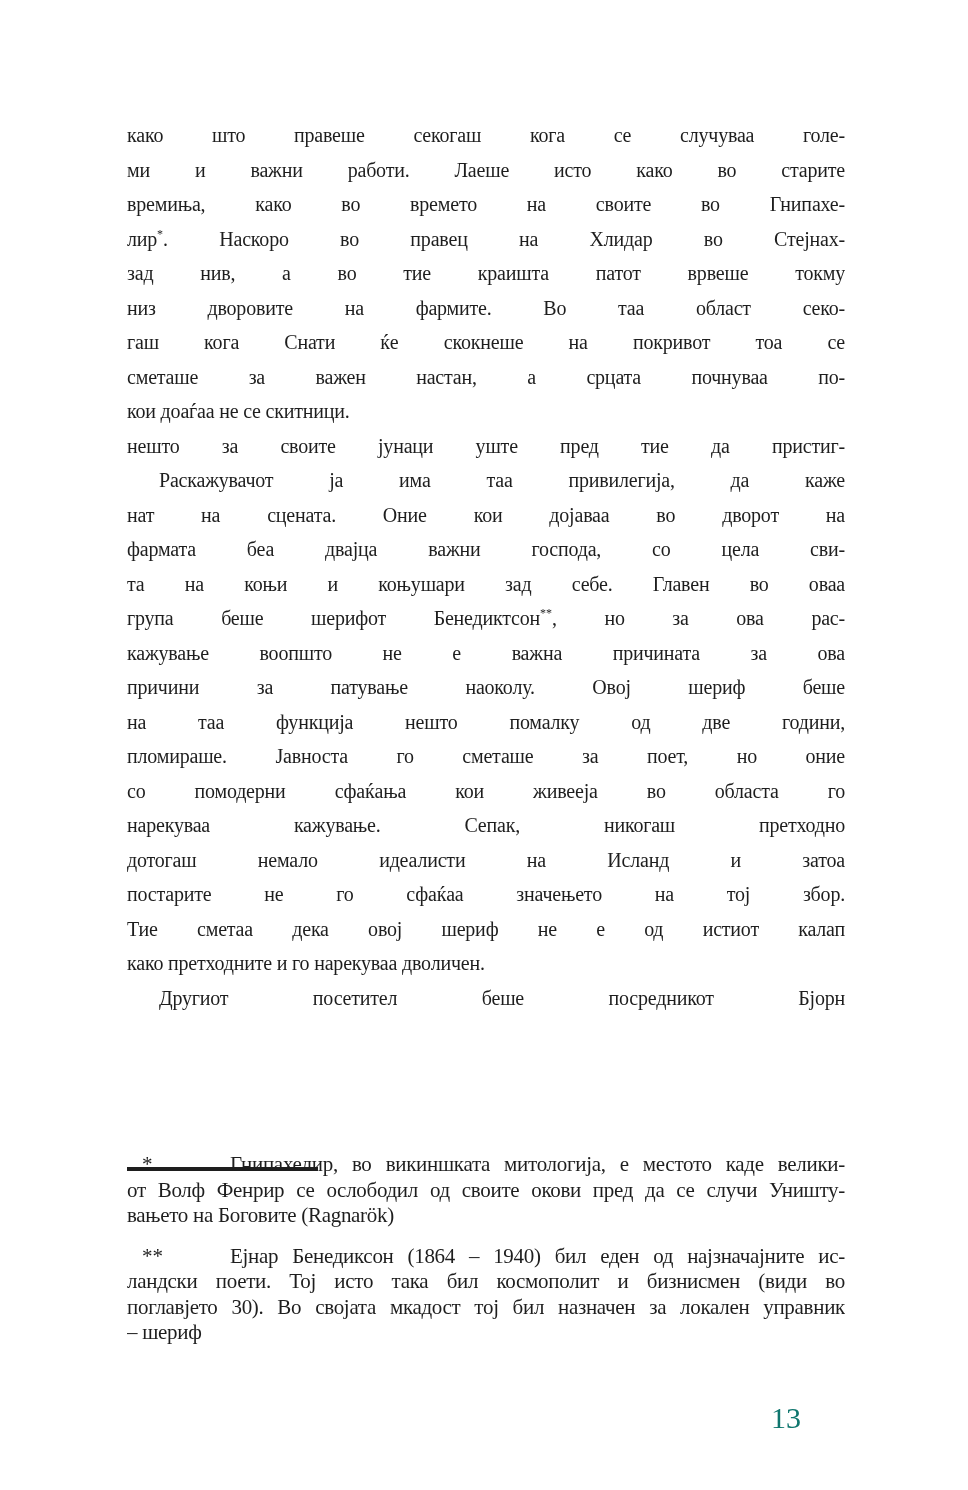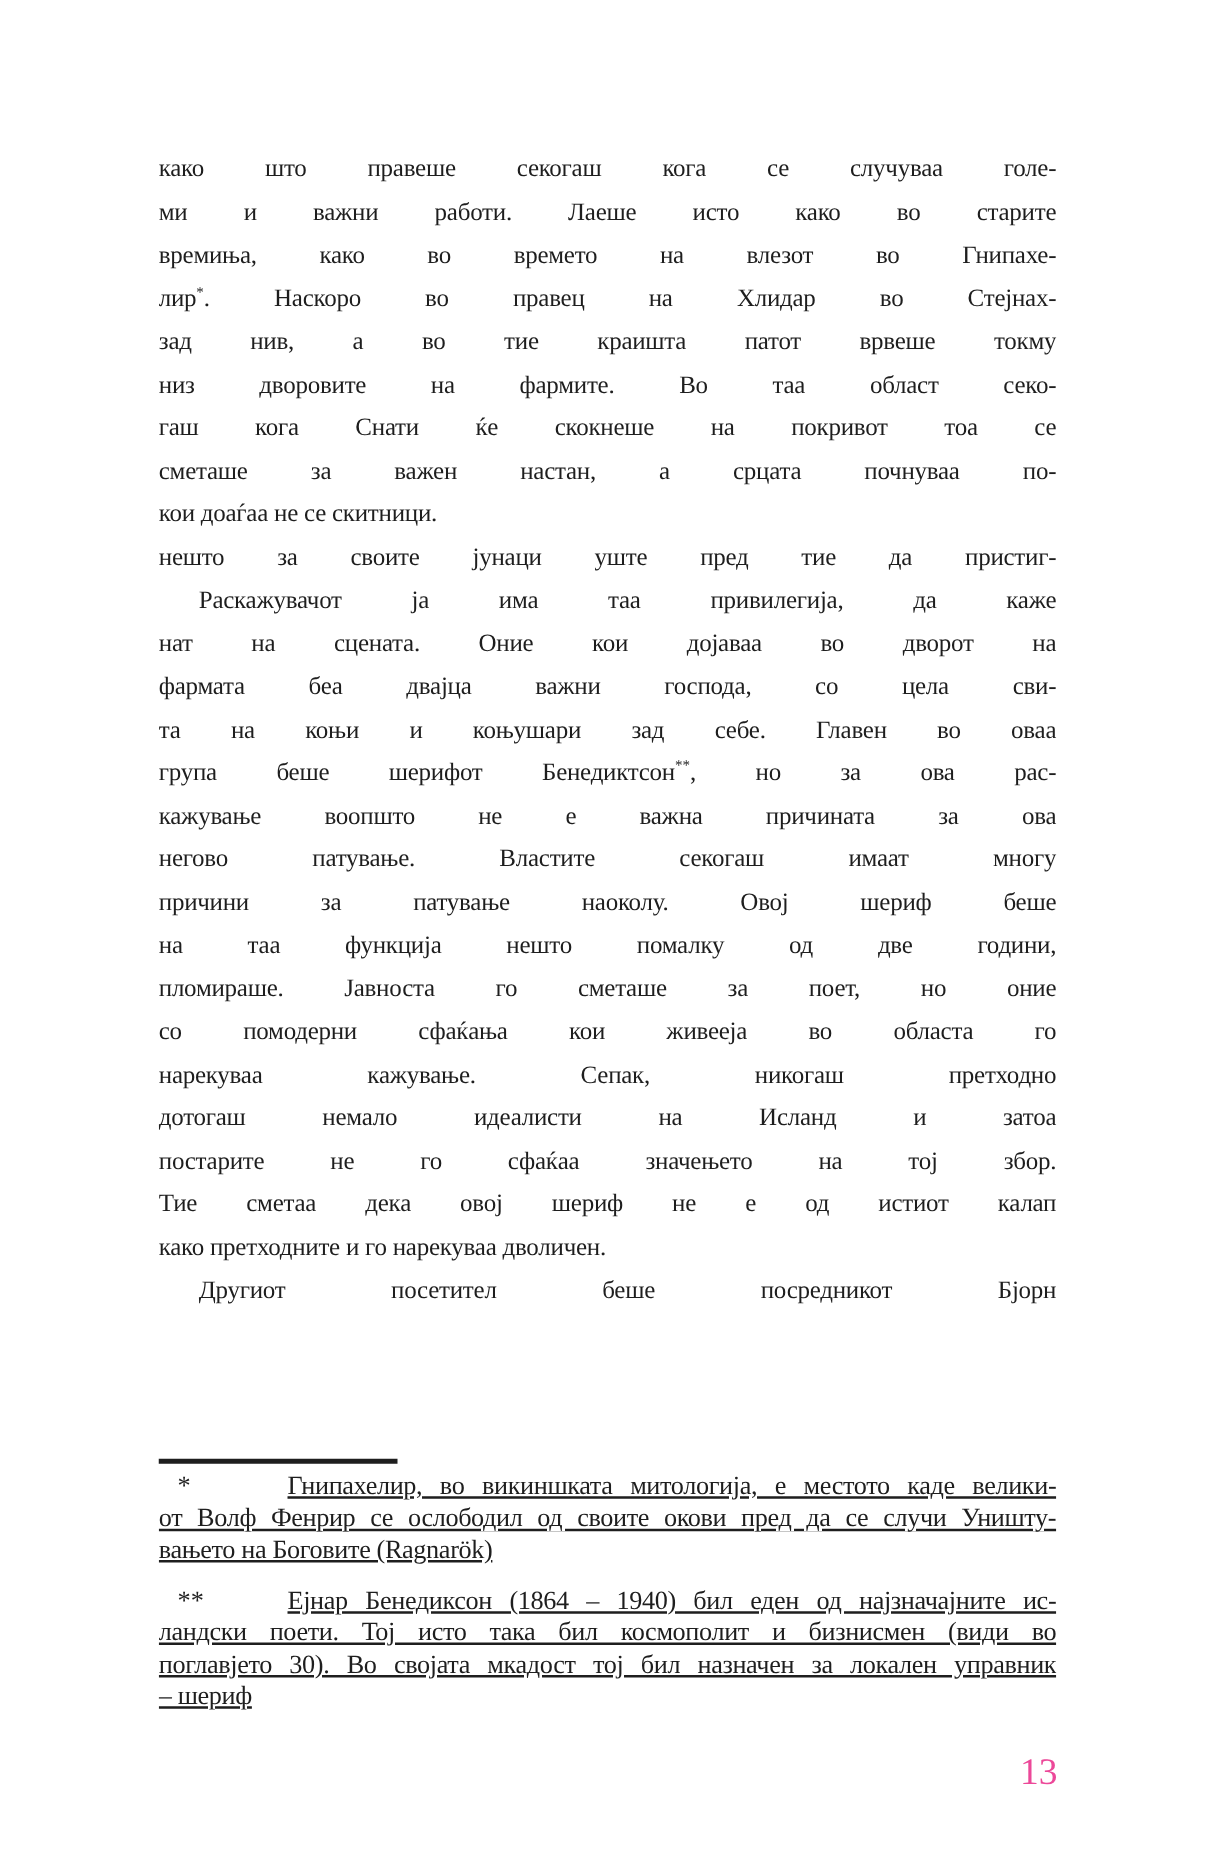--- a/index.html
+++ b/index.html
@@ -48,23 +48,22 @@
     position: absolute;
     left: 127px;
     top: 1167px;
     width: 191px;
     height: 4px;
     background: #1e1e1e;
   }
   .footnotes {
     position: absolute;
     left: 127px;
-    top: 1176px;
+    top: 1152px;
     width: 718px;
-    text-decoration: underline;
   }
   .fnline {
     font-size: 21px;
     line-height: 25.5px;
     height: 25.5px;
     letter-spacing: -0.3px;
     text-align: justify;
     text-align-last: justify;
     overflow: hidden;
   }
@@ -73,57 +72,56 @@
   }
   .fn-marker {
     display: inline-block;
     width: 103px;
     padding-left: 15px;
     box-sizing: border-box;
     letter-spacing: 0;
   }
   .pagenum {
     position: absolute;
-    right: 122px;
+    right: 132px;
     top: 1398px;
     width: 100px;
     font-size: 30px;
     line-height: 40px;
-    text-align: right;
-    color: #ec4899;
+    text-align: center;
+    color: #0f766e;
   }
 </style>
 </head>
 <body>
 
 <div class="page">
 
   <div class="textblock">
 
     <div>
       <div class="bodyline">како што правеше секогаш кога се случуваа голе-</div>
       <div class="bodyline">ми и важни работи. Лаеше исто како во старите</div>
-      <div class="bodyline">времиња, како во времето на влезот во Гнипахе-</div>
+      <div class="bodyline">времиња, како во времето на своите во Гнипахе-</div>
       <div class="bodyline"><span>лир</span><span class="fnref">*</span><span>. Наскоро во правец на Хлидар во Стејнах-</span></div>
       <div class="bodyline">зад нив, а во тие краишта патот врвеше токму</div>
       <div class="bodyline">низ дворовите на фармите. Во таа област секо-</div>
       <div class="bodyline">гаш кога Снати ќе скокнеше на покривот тоа се</div>
       <div class="bodyline">сметаше за важен настан, а срцата почнуваа по-</div>
       <div class="bodyline lastline">кои доаѓаа не се скитници.</div>
     </div>
 
     <div>
       <div class="bodyline">нешто за своите јунаци уште пред тие да пристиг-</div>
       <div class="bodyline indent">Раскажувачот ја има таа привилегија, да каже</div>
       <div class="bodyline">нат на сцената. Оние кои дојаваа во дворот на</div>
       <div class="bodyline">фармата беа двајца важни господа, со цела сви-</div>
       <div class="bodyline">та на коњи и коњушари зад себе. Главен во оваа</div>
       <div class="bodyline"><span>група беше шерифот Бенедиктсон</span><span class="fnref">**</span><span>, но за ова рас-</span></div>
       <div class="bodyline">кажување воопшто не е важна причината за ова</div>
-      <div class="bodyline">негово патување. Властите секогаш имаат многу</div>
       <div class="bodyline">причини за патување наоколу. Овој шериф беше</div>
       <div class="bodyline">на таа функција нешто помалку од две години,</div>
       <div class="bodyline">пломираше. Јавноста го сметаше за поет, но оние</div>
       <div class="bodyline">со помодерни сфаќања кои живееја во областа го</div>
       <div class="bodyline">нарекуваа кажување. Сепак, никогаш претходно</div>
       <div class="bodyline">дотогаш немало идеалисти на Исланд и затоа</div>
       <div class="bodyline">постарите не го сфаќаа значењето на тој збор.</div>
       <div class="bodyline">Тие сметаа дека овој шериф не е од истиот калап</div>
       <div class="bodyline lastline">како претходните и го нарекуваа дволичен.</div>
     </div>

